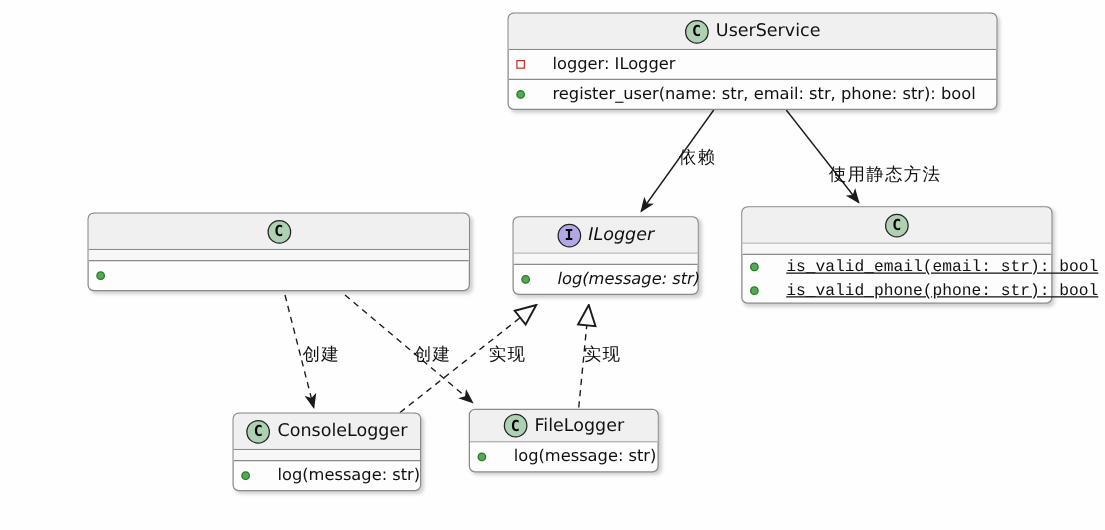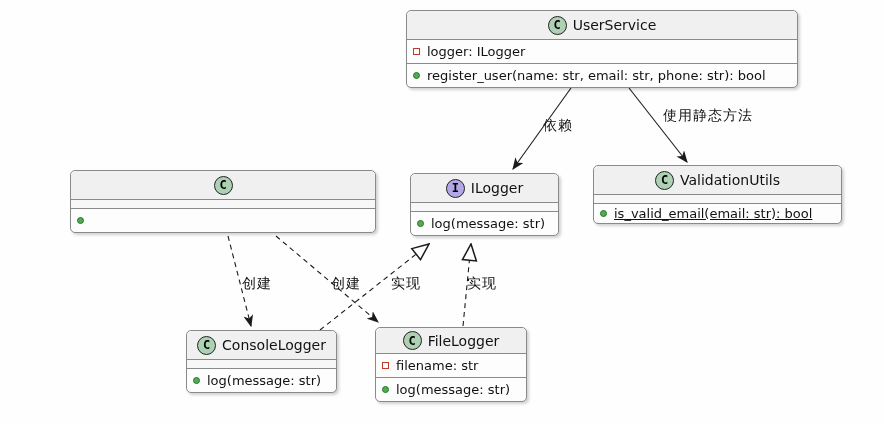--- a/index.html
+++ b/index.html
@@ -35,31 +35,31 @@
     font-weight:bold; font-size:12px; line-height:1;
     flex:0 0 auto; box-sizing:border-box; color:#000;
   }
   .spot-c { background:#ADD1B2; }
   .spot-i { background:#B4A7E6; }
 
   .uml-empty { height:8px; background:#f7f7f7; border-bottom:1px solid #8a8a8a; }
   .uml-compartment { border-bottom:1px solid #8a8a8a; }
   .uml-compartment:last-child { border-bottom:none;text-align:center; }
   .uml-row {
-    display:flex; align-items:center; gap:7px;
+    display:flex; align-items:center; gap:22px;
     padding:3px 6px;
     font-size:13px; white-space:nowrap;
     min-height:17px;
   }
-  .uml-row.compact { padding:1px 6px; }
+  .uml-row.compact { padding:1px 6px;font-family:Liberation Mono, monospace; }
   .vis { width:7px; height:7px; flex:0 0 auto; box-sizing:border-box; }
   .vis-private { border:1.5px solid #c0392b; background:transparent; }
   .vis-public  { border:1px solid #1e7b1e; background:#58a758; border-radius:50%; }
   .static-member { text-decoration:underline; }
-  .em { }
+  .em { font-style:italic; }
 
   .edge-label {
     position:absolute; font-size:14px; color:#111;
     letter-spacing:1px; white-space:nowrap;
   }
 </style>
 </head>
 <body>
 
 <div id="canvas">
@@ -81,21 +81,21 @@
     <line x1="228" y1="236" x2="251" y2="326" stroke="#1b1b1b" stroke-width="1.1" stroke-dasharray="5,4" marker-end="url(#mArrow)"></line>
 
     <line x1="276" y1="236" x2="378" y2="322" stroke="#1b1b1b" stroke-width="1.1" stroke-dasharray="5,4" marker-end="url(#mArrow)"></line>
 
     <line x1="320" y1="330" x2="429" y2="244" stroke="#1b1b1b" stroke-width="1.1" stroke-dasharray="5,4" marker-end="url(#mTriangle)"></line>
 
     <line x1="463" y1="326" x2="471" y2="244" stroke="#1b1b1b" stroke-width="1.1" stroke-dasharray="5,4" marker-end="url(#mTriangle)"></line>
   </svg>
 
   <div class="edge-label" style="left:543px; top:117px;">依赖</div>
-  <div class="edge-label" style="left:663px; top:107px;">使用静态方法</div>
+  <div class="edge-label" style="left:663px; top:131px;">使用静态方法</div>
   <div class="edge-label" style="left:242px; top:275px;">创建</div>
   <div class="edge-label" style="left:331px; top:275px;">创建</div>
   <div class="edge-label" style="left:391px; top:275px;">实现</div>
   <div class="edge-label" style="left:467px; top:275px;">实现</div>
 
   <div class="uml-class" style="left:406px; top:10px; width:390px;">
     <div class="uml-header">
       <span class="spot spot-c">C</span>
       <span>UserService</span>
     </div>
@@ -135,27 +135,30 @@
       <div class="uml-row">
         <span class="vis vis-public"></span>
         <span class="em">log(message: str)</span>
       </div>
     </div>
   </div>
 
   <div class="uml-class" style="left:593px; top:165px; width:247px;">
     <div class="uml-header">
       <span class="spot spot-c">C</span>
-      <span>ValidationUtils</span>
     </div>
     <div class="uml-empty"></div>
     <div class="uml-compartment">
       <div class="uml-row compact">
         <span class="vis vis-public"></span>
         <span class="static-member">is_valid_email(email: str): bool</span>
+      </div>
+      <div class="uml-row compact">
+        <span class="vis vis-public"></span>
+        <span class="static-member">is_valid_phone(phone: str): bool</span>
       </div>
     </div>
   </div>
 
   <div class="uml-class" style="left:186px; top:330px; width:149px;">
     <div class="uml-header">
       <span class="spot spot-c">C</span>
       <span>ConsoleLogger</span>
     </div>
     <div class="uml-empty"></div>
@@ -167,25 +170,19 @@
     </div>
   </div>
 
   <div class="uml-class" style="left:375px; top:327px; width:150px;">
     <div class="uml-header" style="height:25px;">
       <span class="spot spot-c">C</span>
       <span>FileLogger</span>
     </div>
     <div class="uml-compartment">
       <div class="uml-row">
-        <span class="vis vis-private"></span>
-        <span>filename: str</span>
-      </div>
-    </div>
-    <div class="uml-compartment">
-      <div class="uml-row">
         <span class="vis vis-public"></span>
         <span>log(message: str)</span>
       </div>
     </div>
   </div>
 
 </div>
 
 </body></html>

